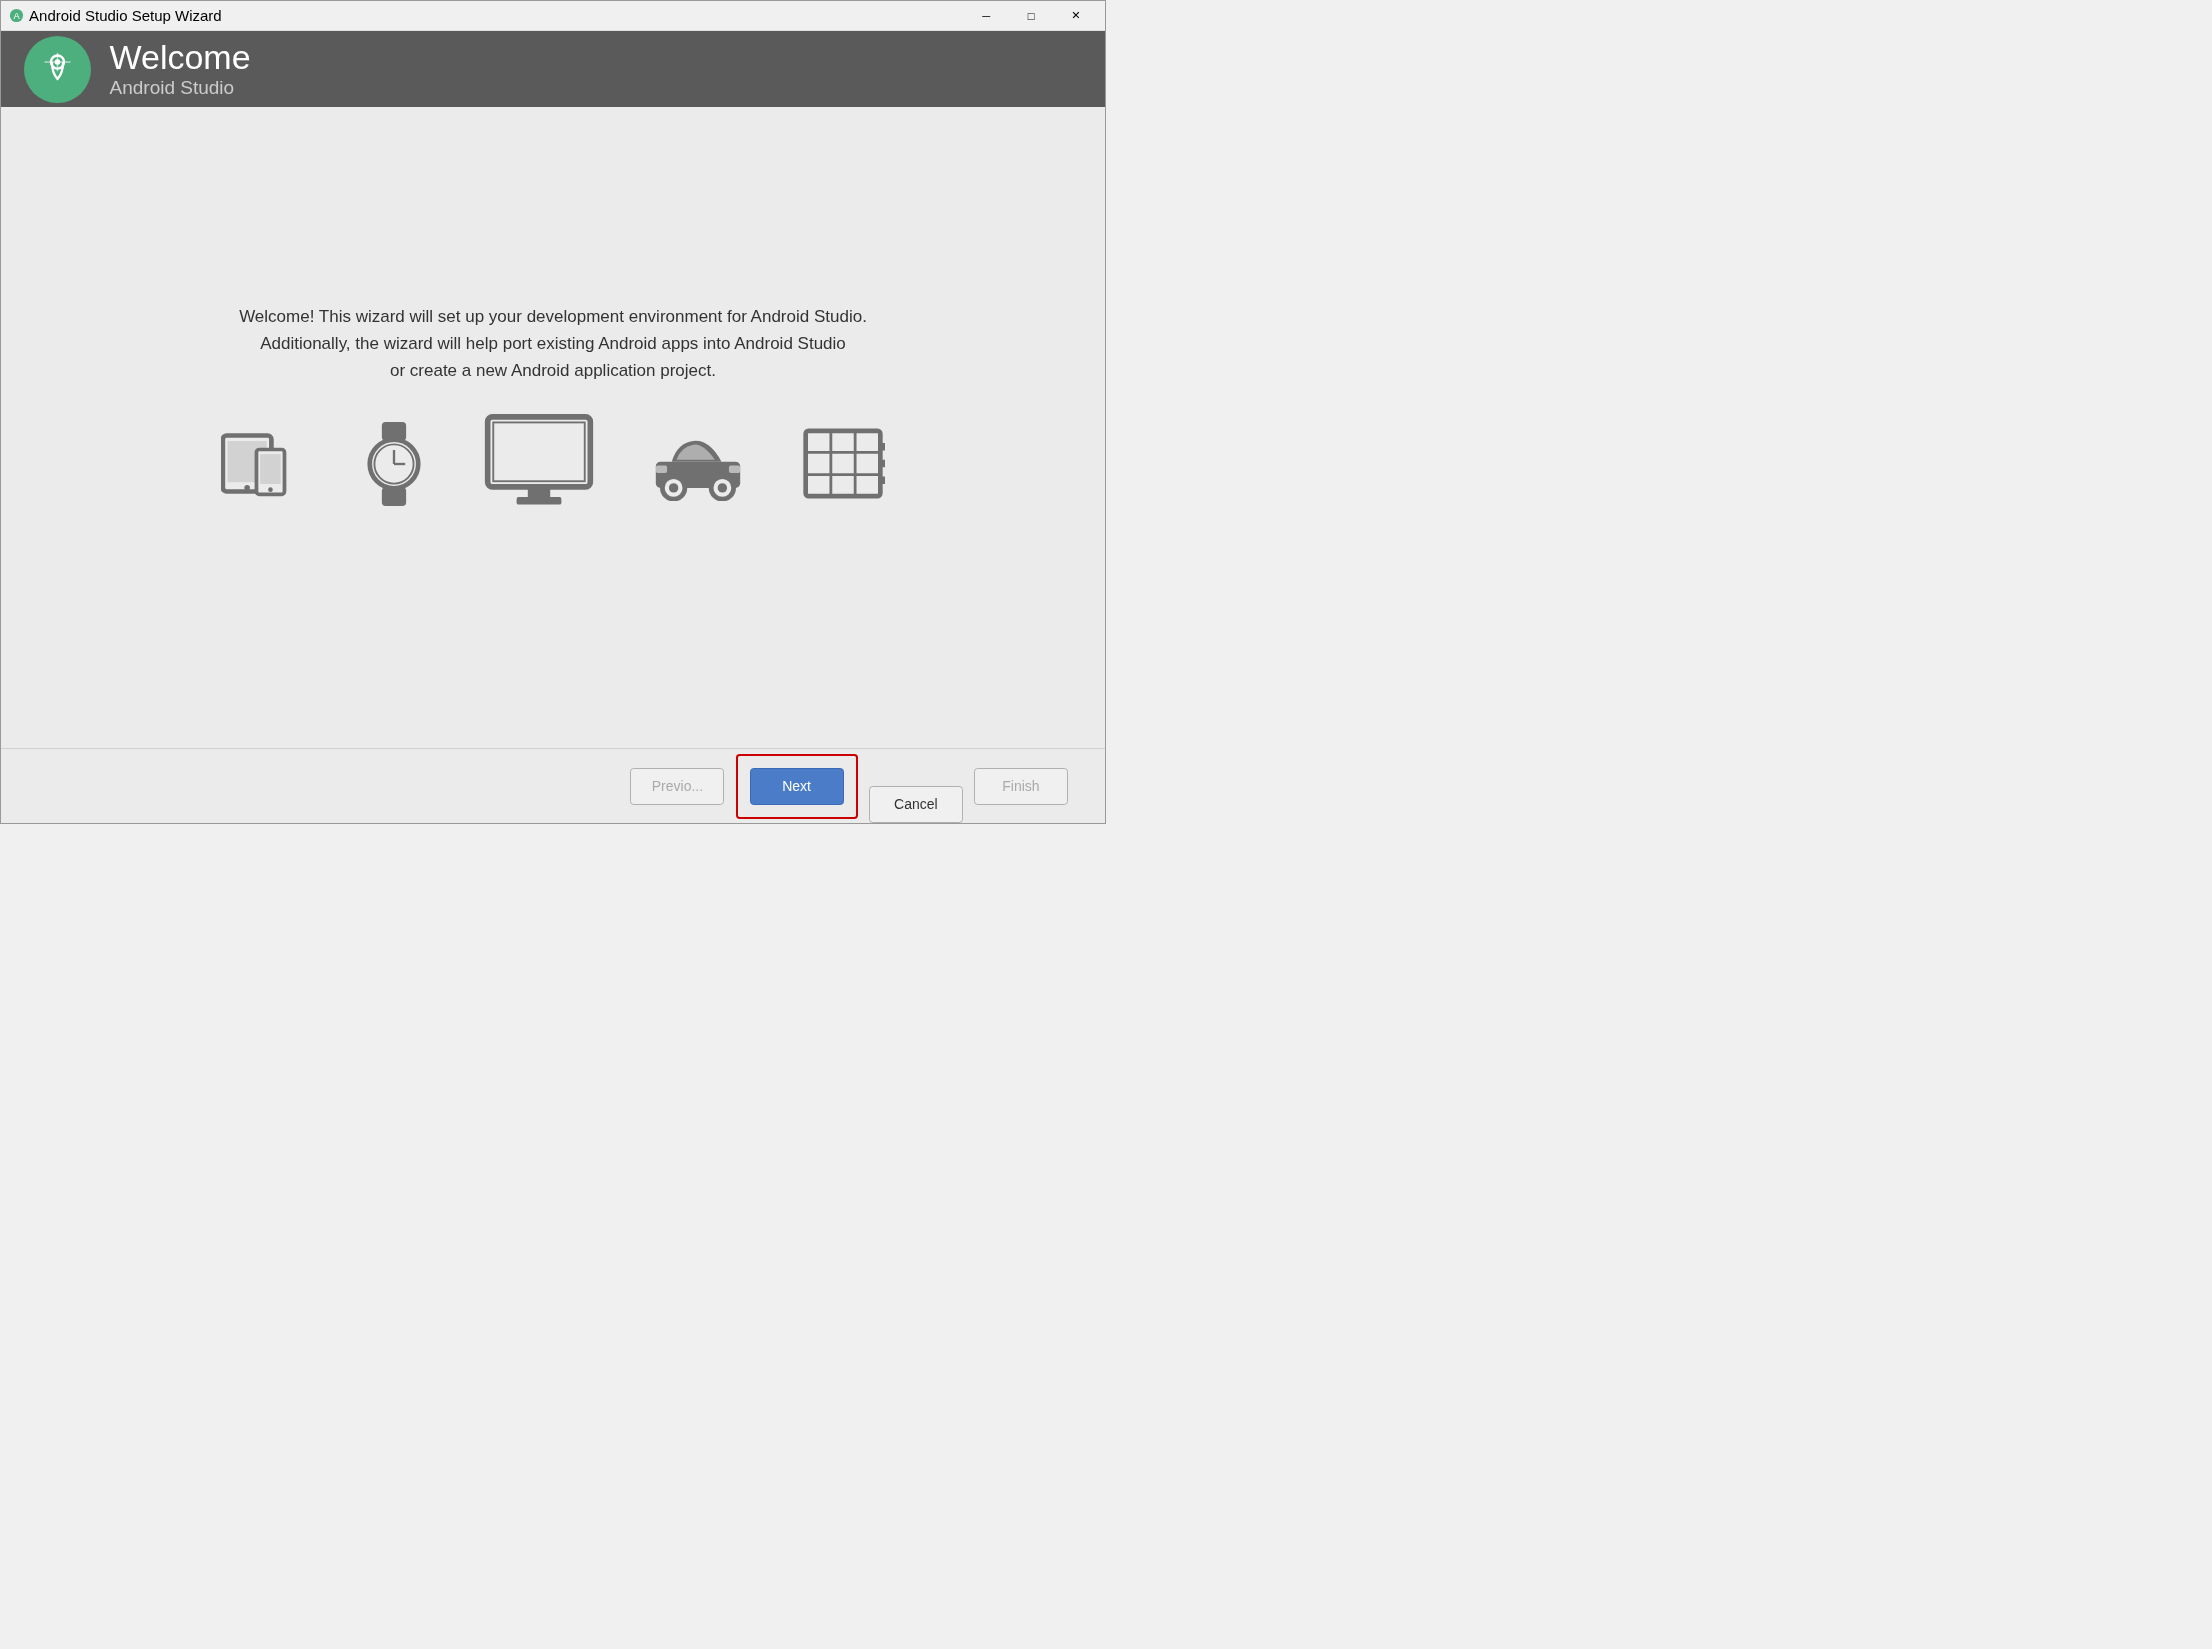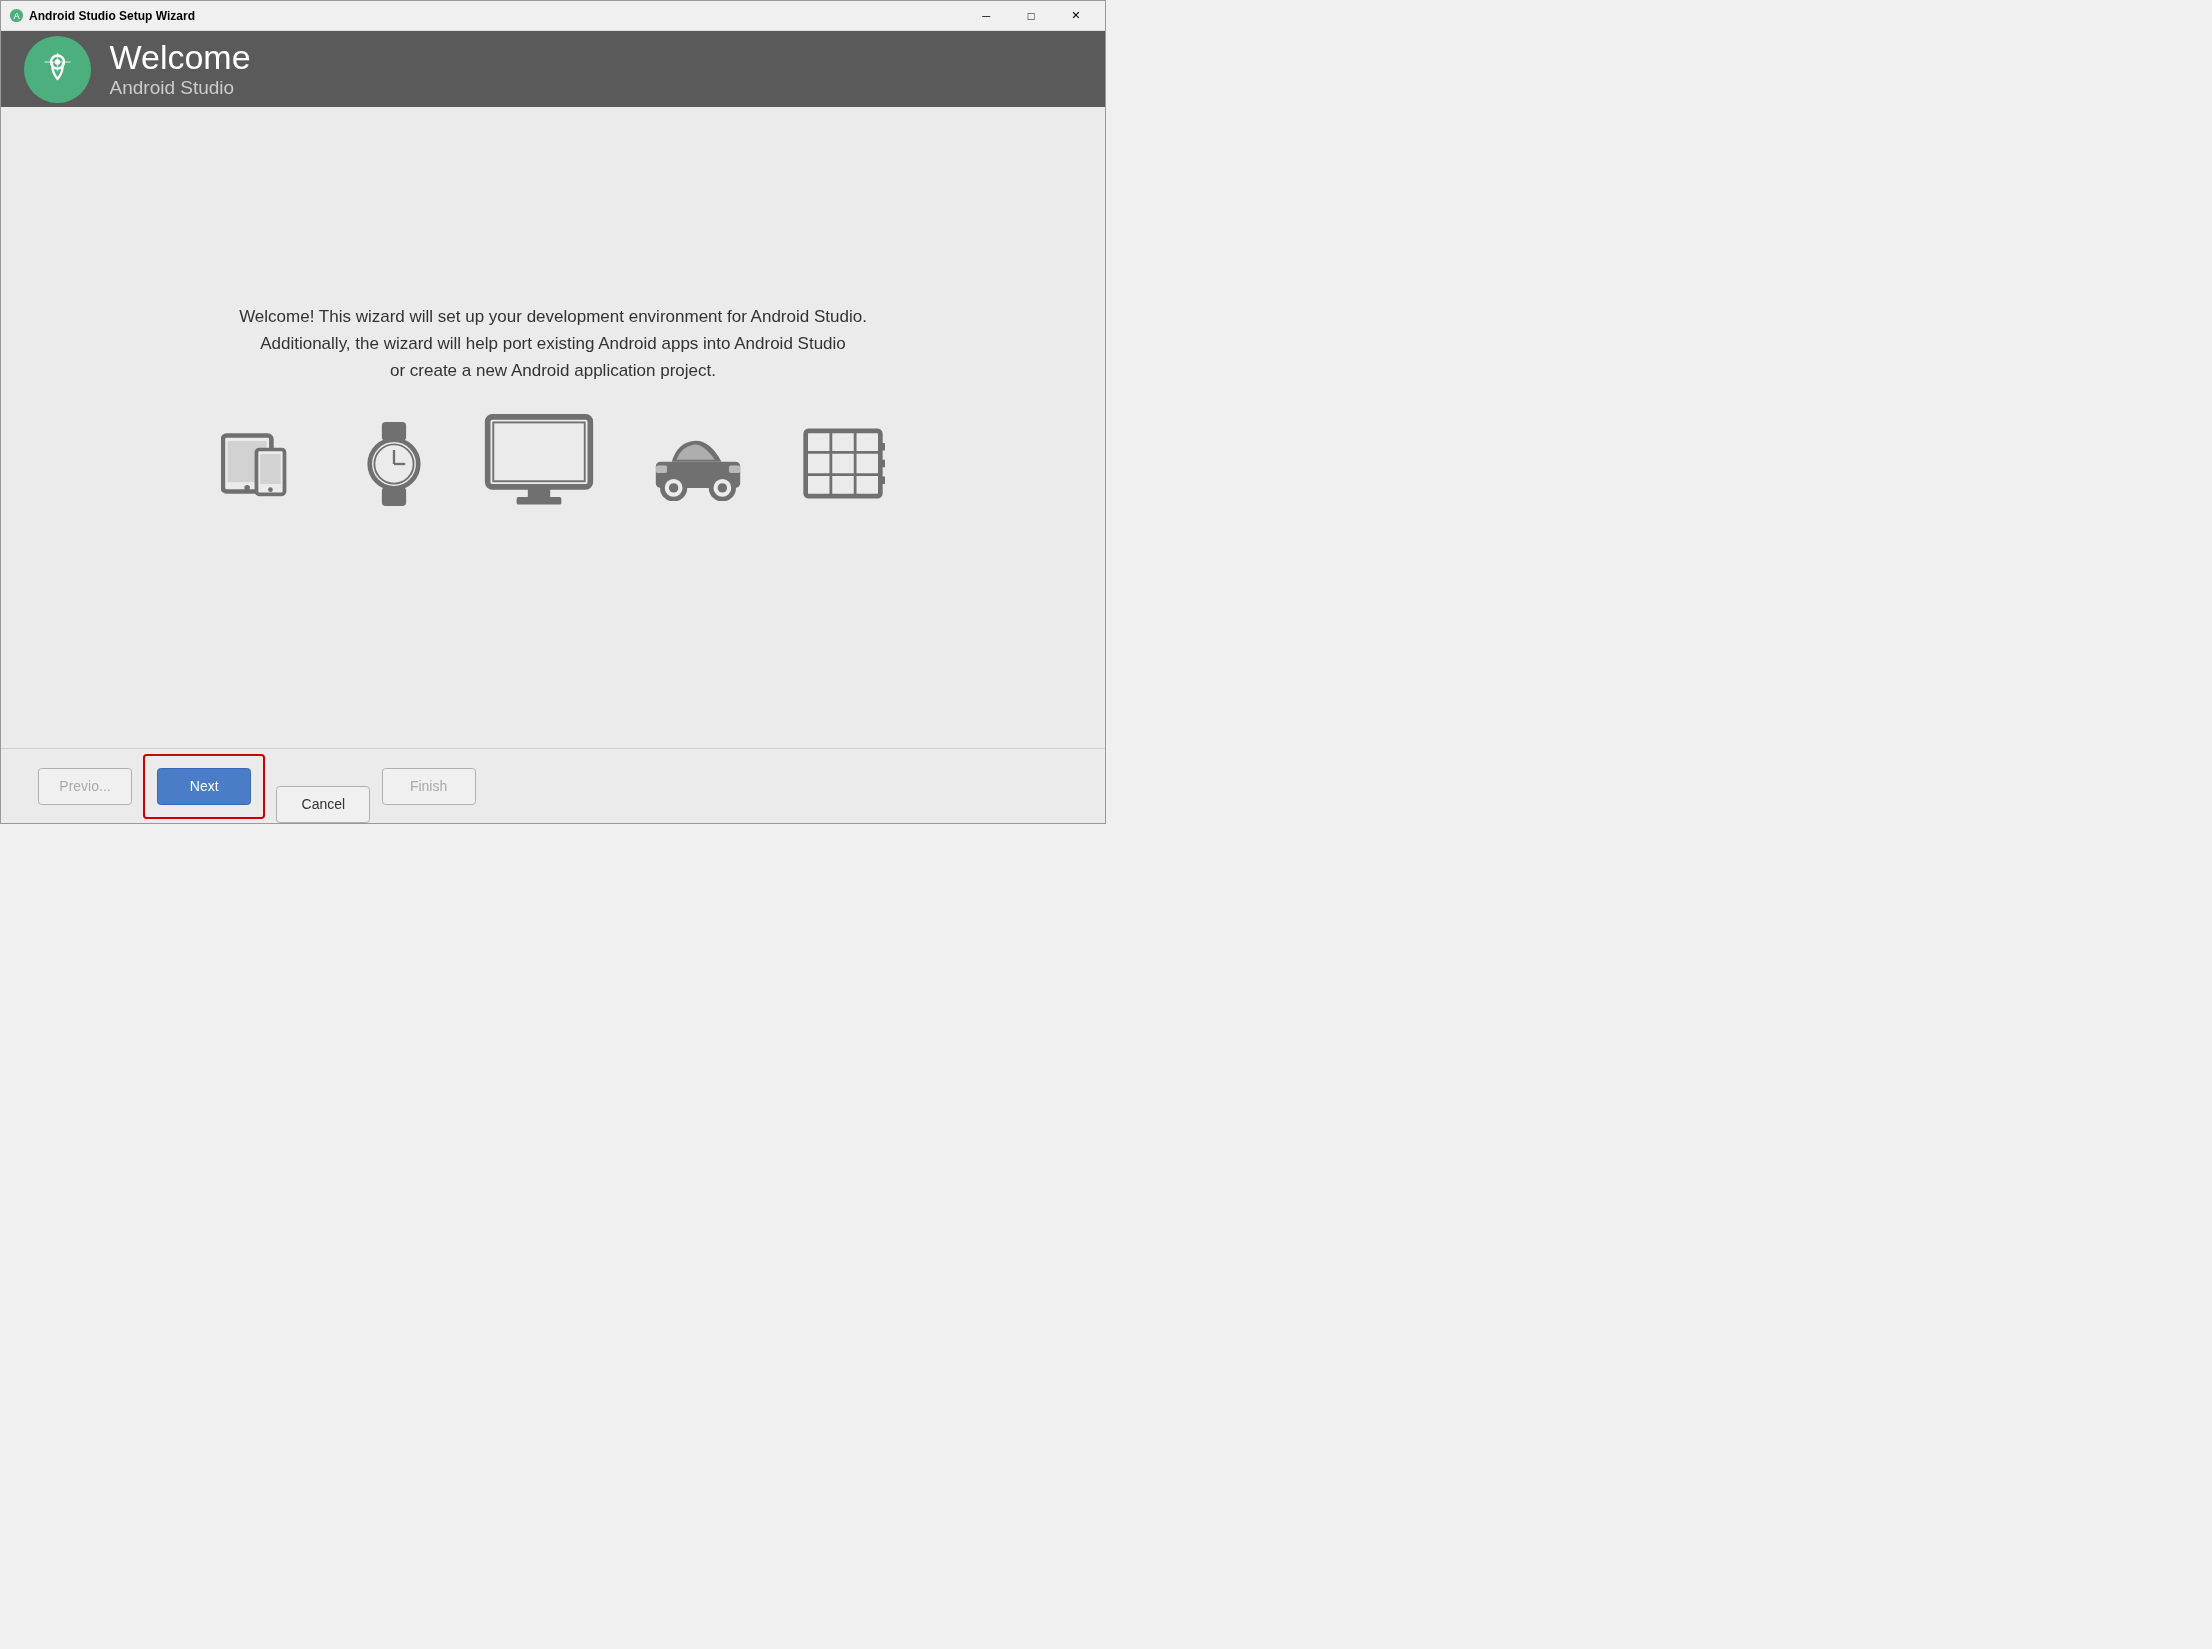--- a/index.html
+++ b/index.html
@@ -36,23 +36,22 @@
       align-items: center;
       gap: 5.6px;
     }
 
     .title-bar-icon {
       width: 15px;
       height: 15px;
     }
 
     .title-bar-title {
-      font-size: 12px;
+      font-size: 15px;
       color: #000;
-      font-weight: bold;
     }
 
     .title-bar-controls {
       display: flex;
       gap: 1.9px;
     }
 
     .title-btn {
       width: 43px;
       height: 28px;
@@ -150,20 +149,21 @@
     .device-icon svg {
       fill: #707070;
     }
 
     
     .footer {
       background: #ebebeb;
       height: 75px;
       display: flex;
       align-items: center;
+      justify-content: flex-end;
       padding: 0 37px;
       gap: 11.2px;
       border-top: 0.9px solid #d0d0d0;
       flex-shrink: 0;
     }
 
     .btn {
       height: 37px;
       min-width: 94px;
       padding: 0 19px;

